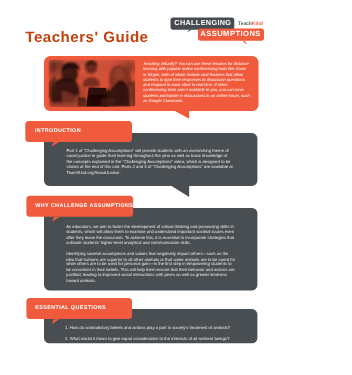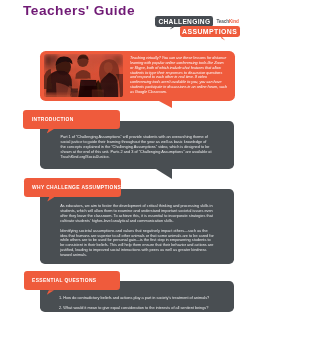--- a/index.html
+++ b/index.html
@@ -1,22 +1,22 @@
 <!DOCTYPE html>
 <html><head>
 <meta charset="utf-8">
 <style>
   html,body{margin:0;padding:0;}
   body{width:263px;height:341px;background:#ffffff;
        font-family:"Liberation Sans",sans-serif;overflow:hidden;}
   .page{position:absolute;left:0;top:0;width:263px;height:341px;transform:translateZ(0);}
 
   
-  .title{position:absolute;left:23px;top:4px;font-size:13.7px;font-weight:bold;
-         color:#701a75;letter-spacing:0.47px;white-space:nowrap;line-height:13px;}
+  .title{position:absolute;left:23px;top:27px;font-size:13.7px;font-weight:bold;
+         color:#c2410c;letter-spacing:0.47px;white-space:nowrap;line-height:13px;}
 
   .lockup{position:absolute;left:0;top:0;width:263px;height:45px;}
   .badge-dark{position:absolute;left:155.3px;top:15.6px;width:58.2px;height:11.1px;
               background:#474C52;border-radius:2.4px;}
   .badge-dark .txt{position:absolute;left:0;top:0;width:58.2px;height:11.1px;
                    display:flex;align-items:center;justify-content:center;
                    color:#fff;font-size:6.6px;font-weight:bold;letter-spacing:0.32px;}
   .tail-dark{position:absolute;left:169.6px;top:25.6px;width:4px;height:4px;
              background:#474C52;clip-path:polygon(100% 0, 100% 45%, 0% 100%);}
 

